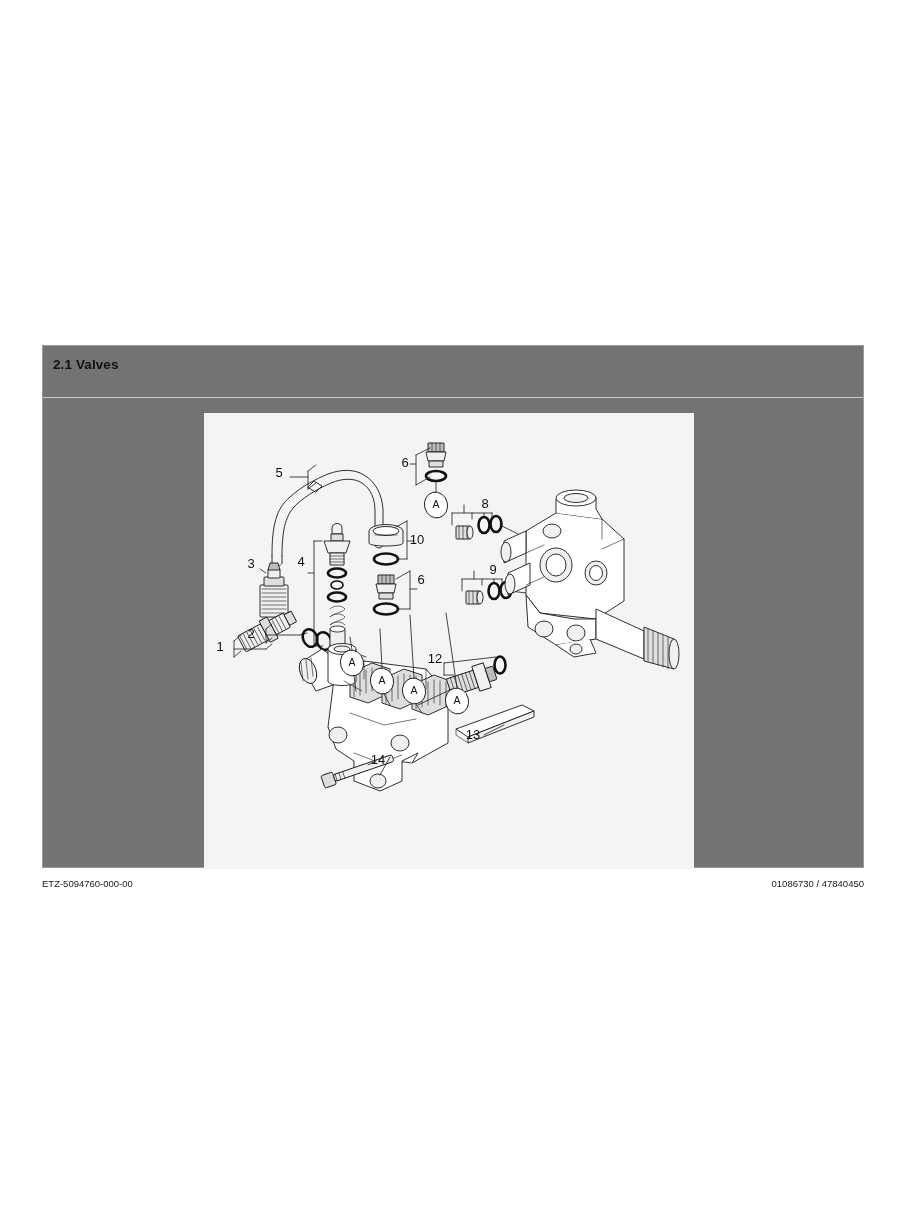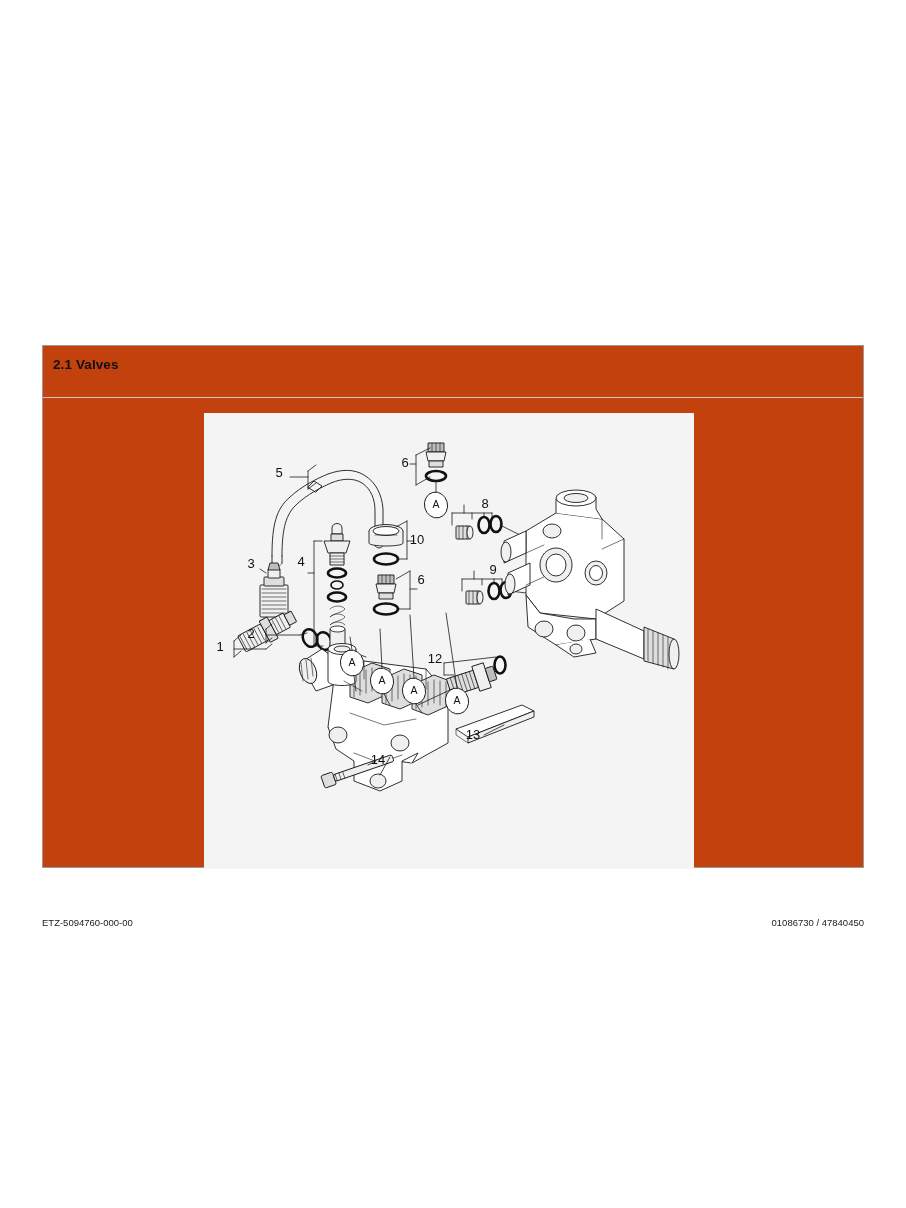--- a/index.html
+++ b/index.html
@@ -24,21 +24,21 @@
   }
 
   
   #parts-panel {
     position: absolute;
     left: 42px;
     top: 345px;
     width: 822px;
     height: 523px;
     border: 1px solid #9a9a9a;
-    background: #c2410c;
+    background: #737373;
     box-sizing: border-box;
   }
 
   #panel-header {
     position: absolute;
     left: 0; top: 0;
     width: 100%;
     height: 52px;
     box-sizing: border-box;
     border-bottom: 1px solid #c9c9c9;
@@ -80,21 +80,20 @@
     display: block;
   }
 
   
   #footer-row {
     position: absolute;
     left: 42px;
     top: 878px;
     width: 822px;
     height: 16px;
-    margin-top: 39px;
   }
   #footer-left {
     position: absolute;
     left: 0; top: 0;
     font-size: 9.5px;
     color: #1a1a1a;
     white-space: nowrap;
   }
   #footer-right {
     position: absolute;

